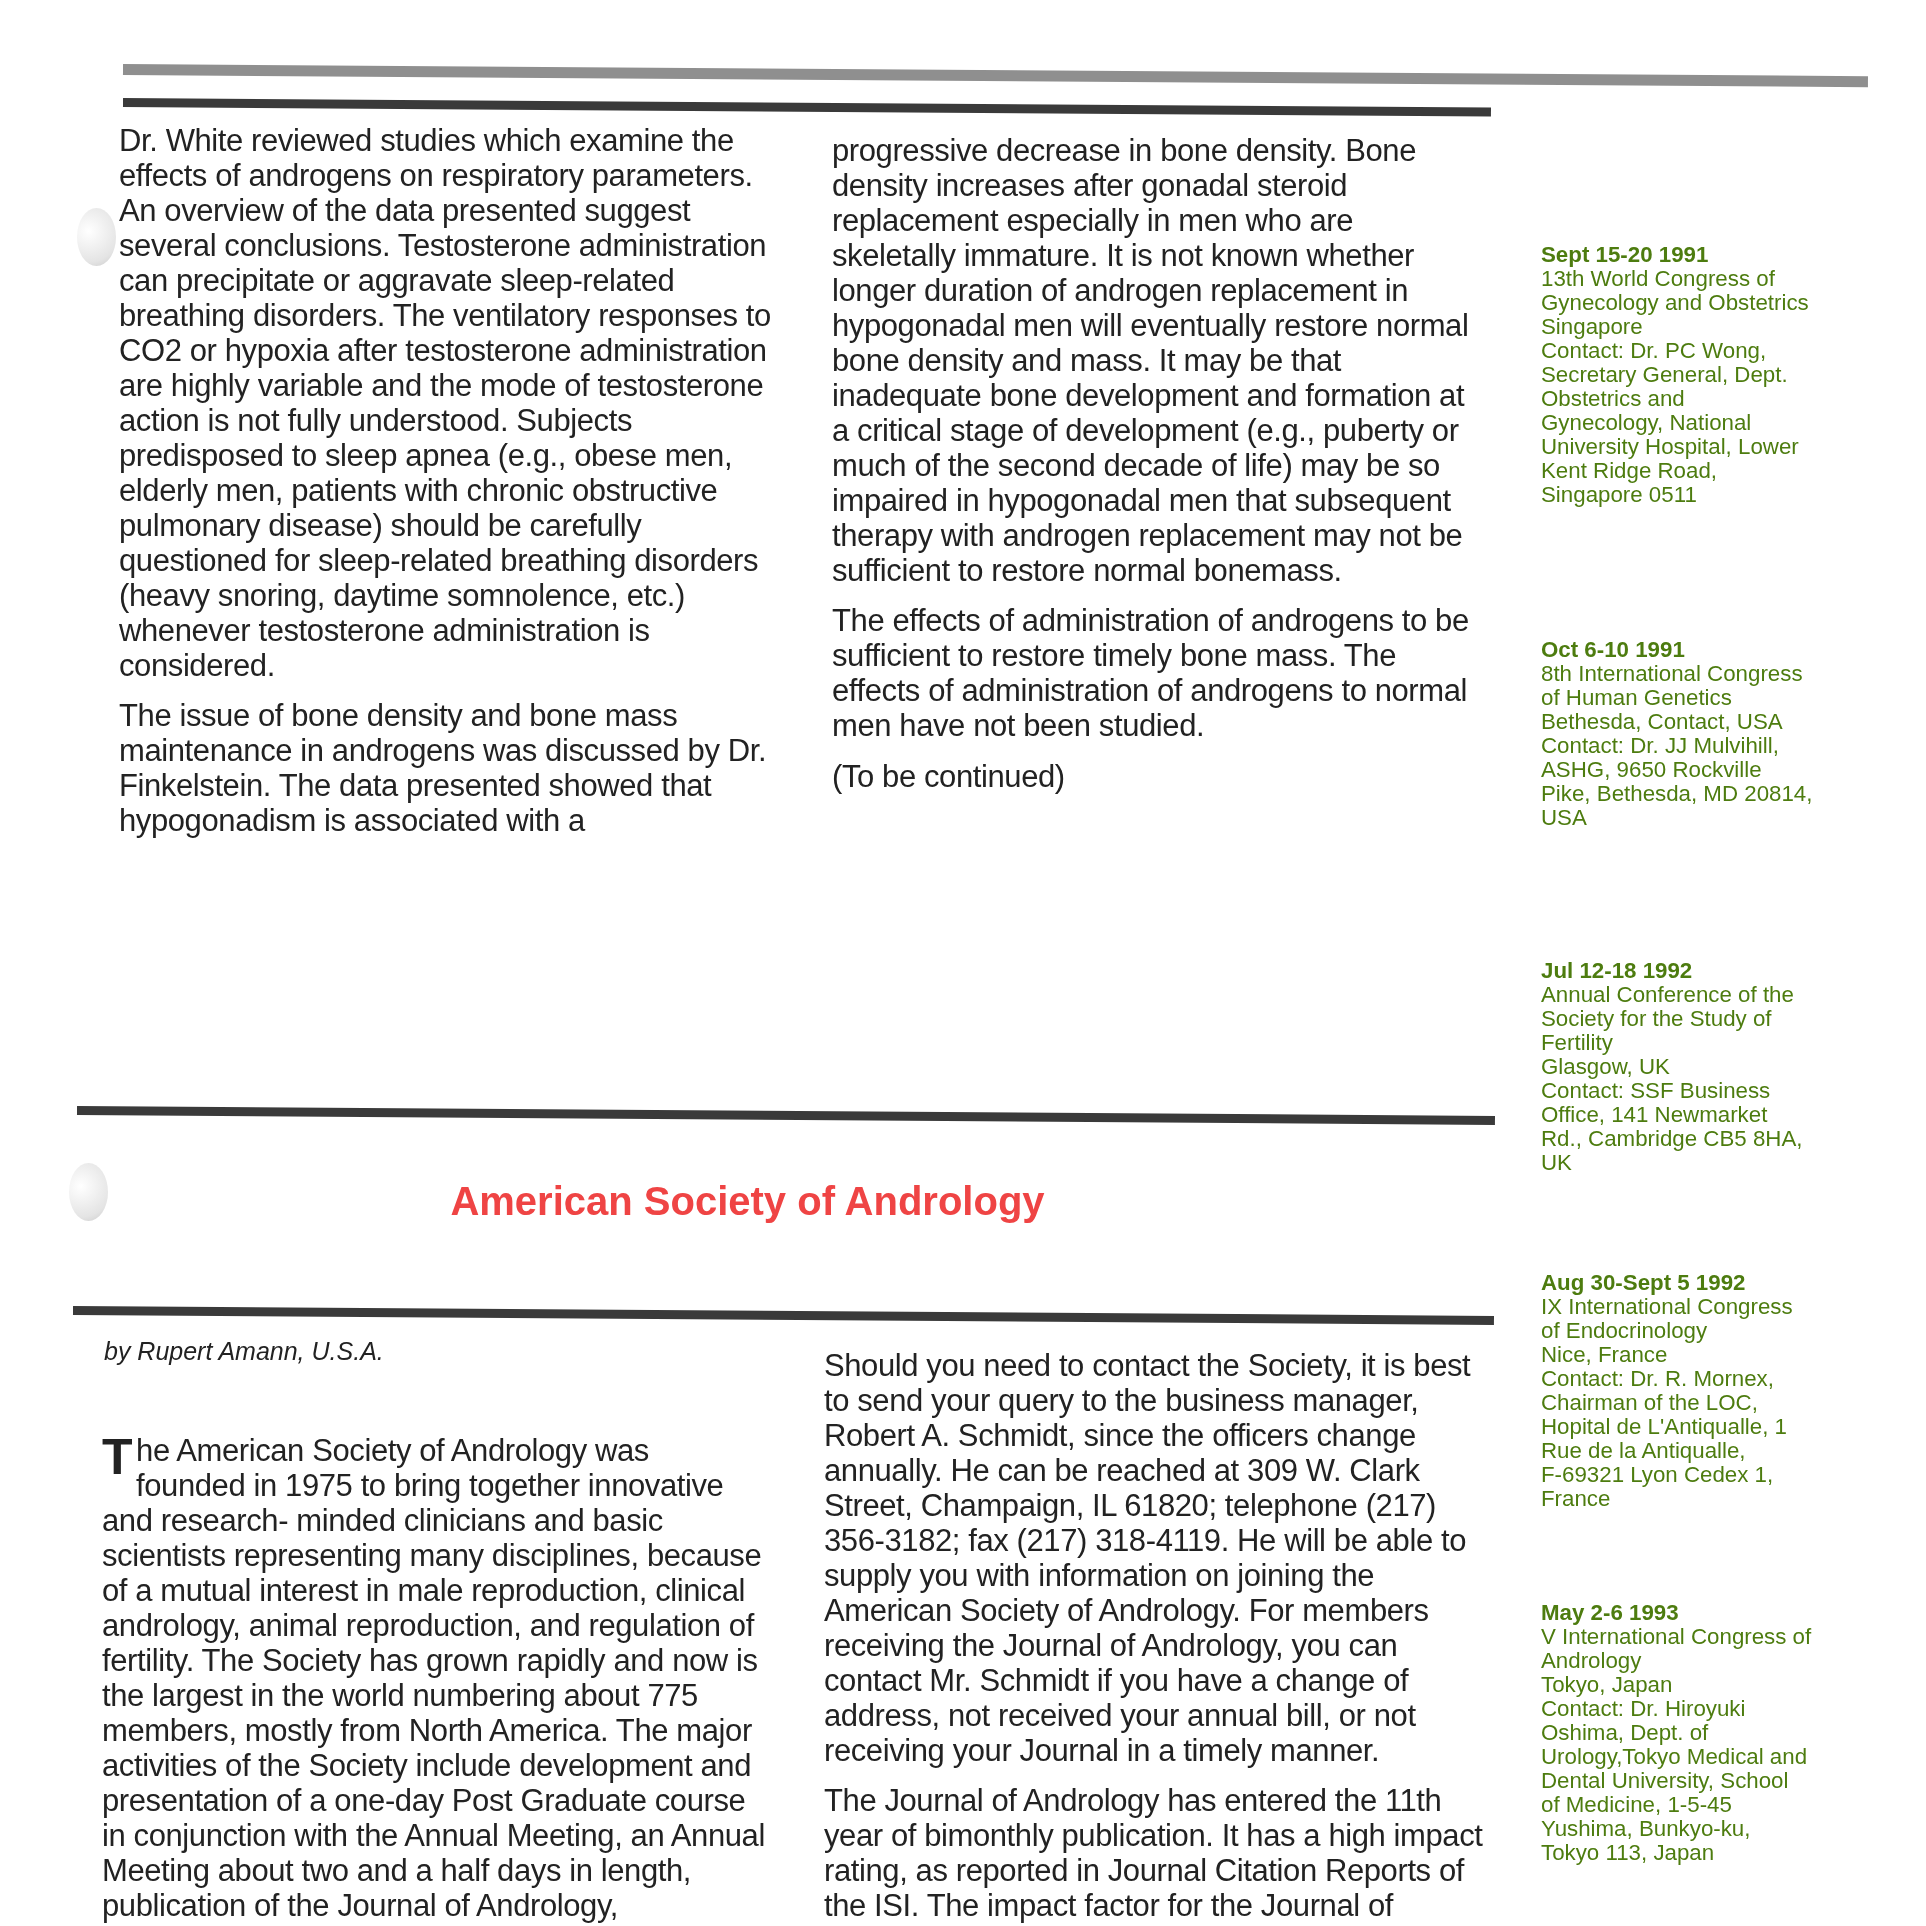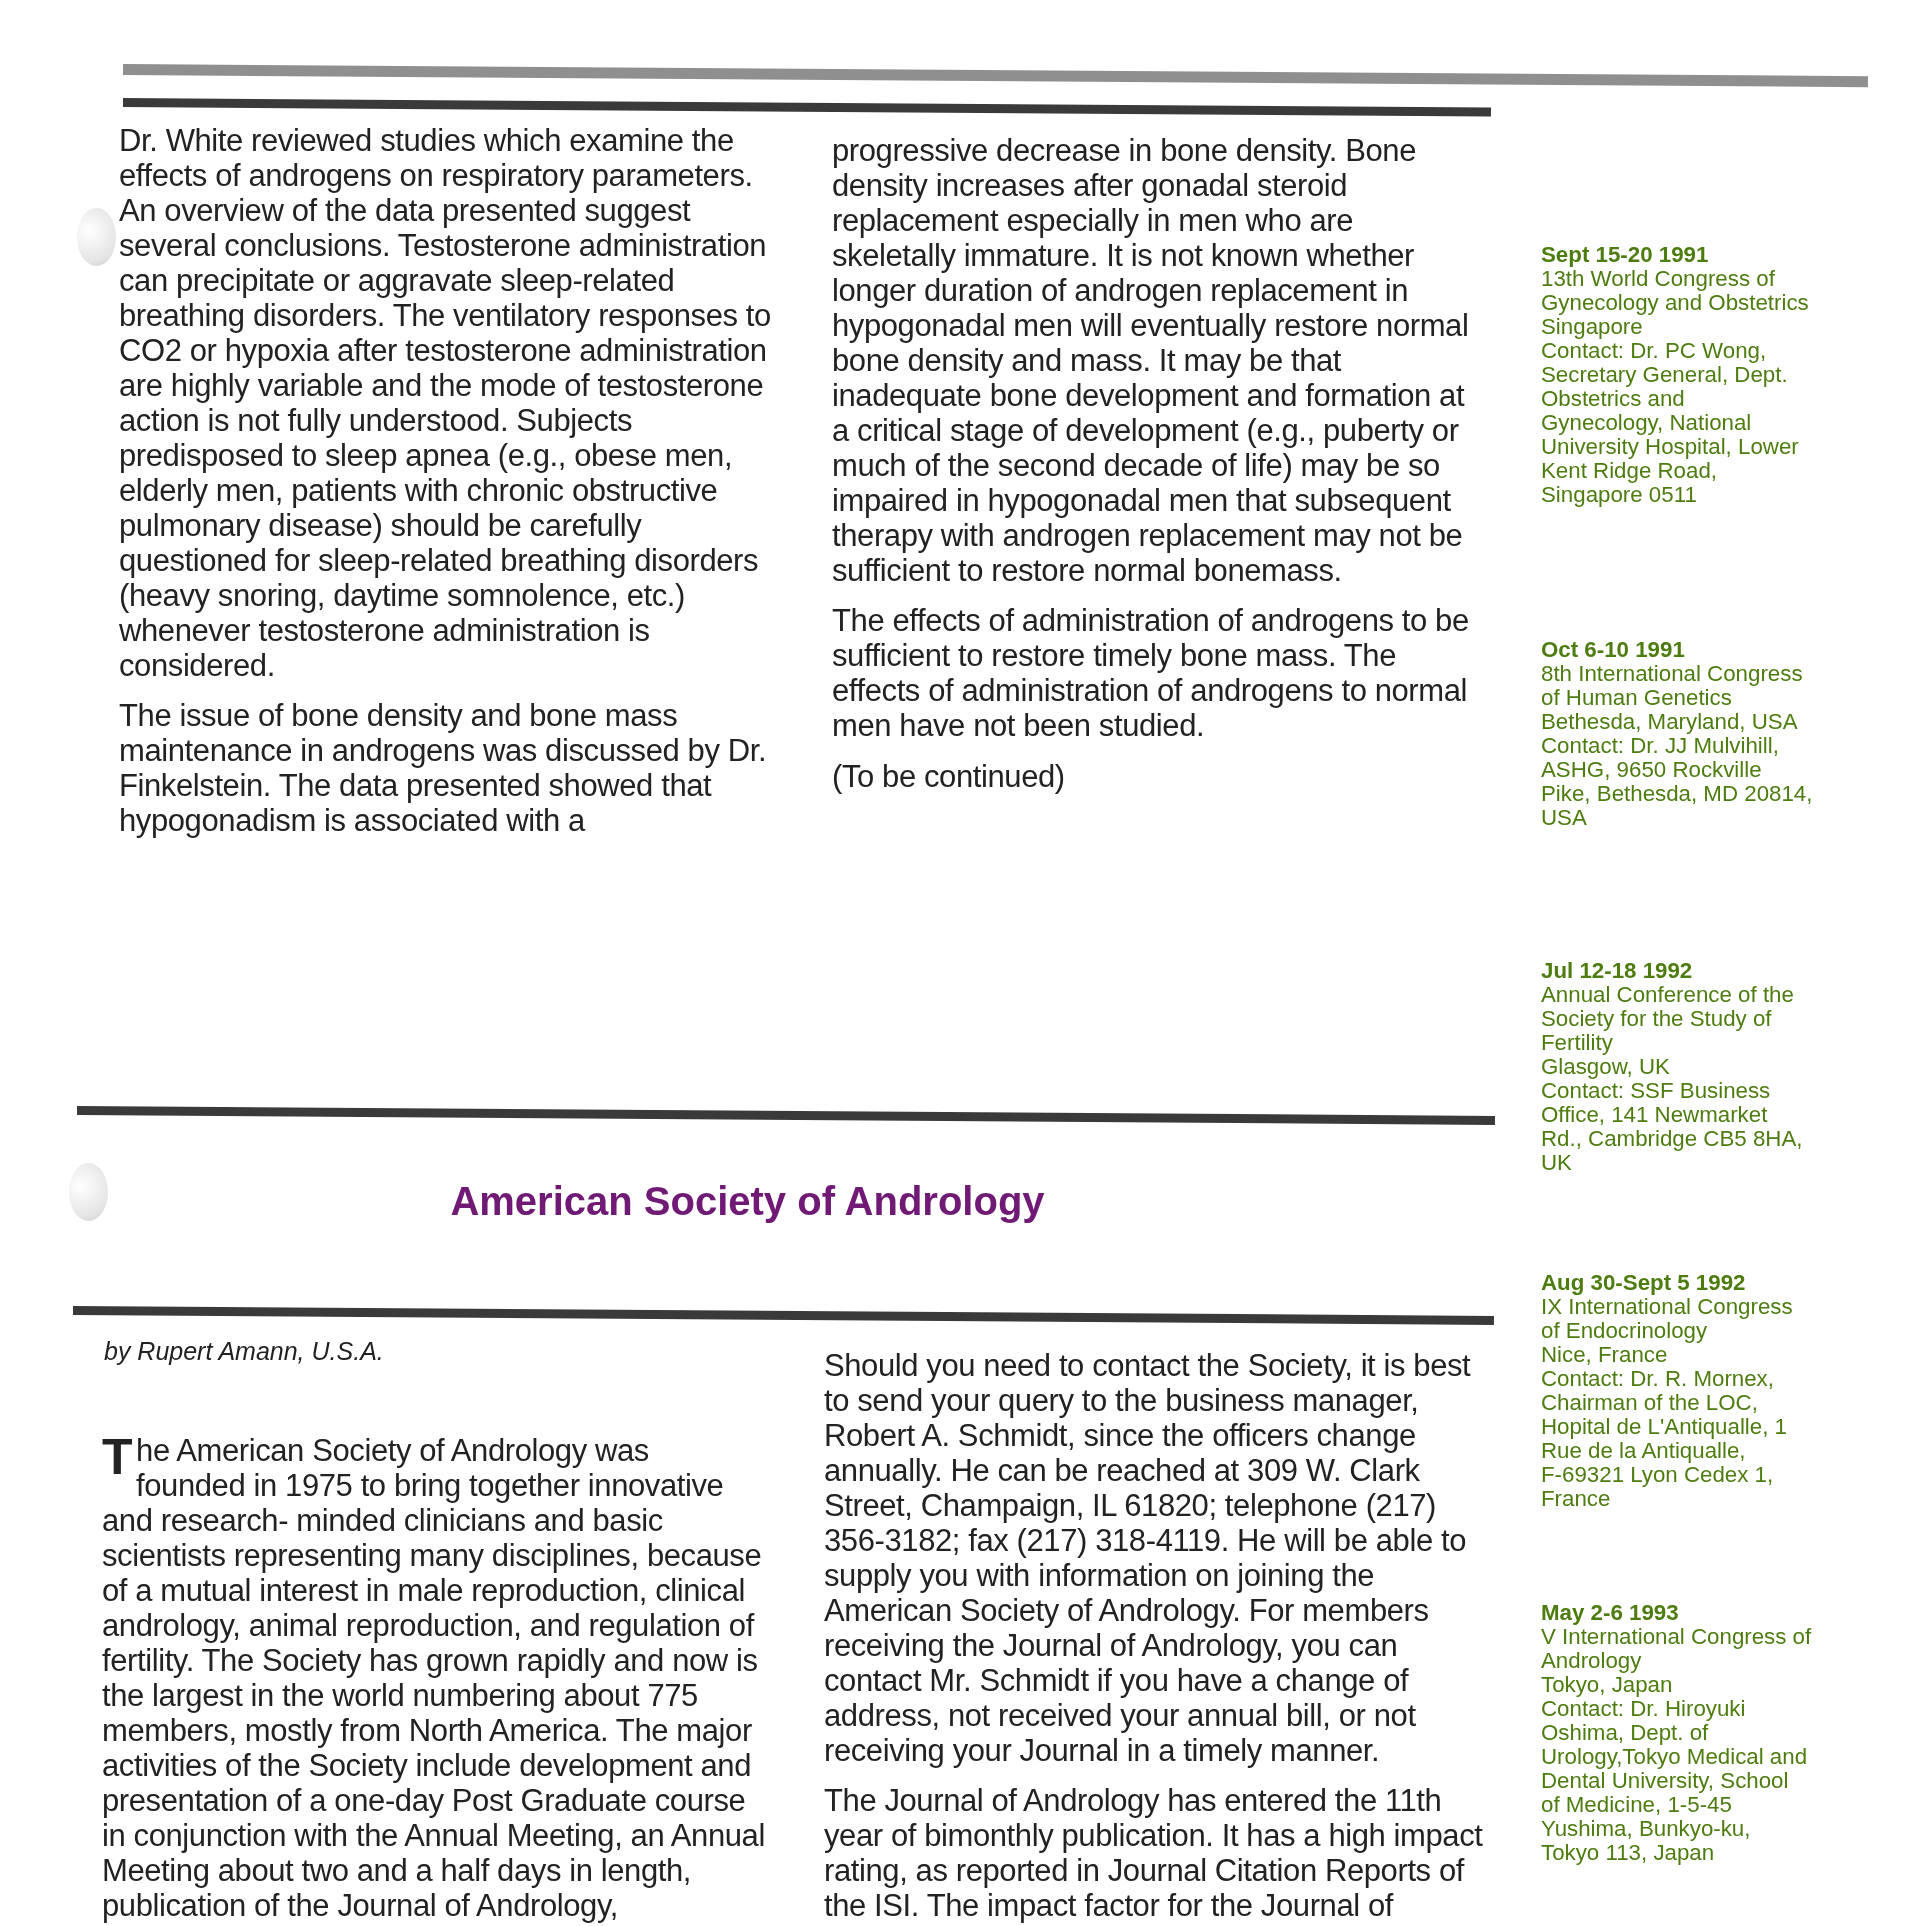--- a/index.html
+++ b/index.html
@@ -8,21 +8,21 @@
   .rule { position:absolute; height:10.8px; }
   .rule.gray { background:#8f8f8f; }
   .rule.dark { background:#3a3a3a; height:9.2px; }
   .col { position:absolute; font-size:31px; line-height:35px; letter-spacing:-0.4px; }
   .col p { margin:0 0 15.4px 0; }
   .sidebar { position:absolute; left:1541px; width:385px; font-size:22.3px; line-height:24px; color:#4d7c0f; }
   .event { position:absolute; }
   .event .date { font-weight:bold; display:block; }
   .event span { display:block; }
   .title { position:absolute; left:0; width:1495px; top:1179px; text-align:center;
-           font-weight:bold; font-size:40px; color:#701a75; }
+           font-weight:bold; font-size:40px; color:#ef4444; }
   .byline { position:absolute; left:104px; top:1337px; font-style:italic; font-size:25px; }
   .dropcap { font-weight:bold; font-size:50px; float:left; line-height:42px; margin-right:3.9px; margin-top:3.1px; }
   .hole { position:absolute; width:39px; height:58px; border-radius:50%;
           background:radial-gradient(circle at 30% 40%, #ffffff, #e4e4e4 70%, #c8c8c8); }
 </style>
 </head>
 <body>
 
 <div class="hole" style="left:77px; top:208px;"></div>
 <div class="hole" style="left:69px; top:1163px;"></div>
@@ -67,21 +67,21 @@
   <span>Gynecology, National</span>
   <span>University Hospital, Lower</span>
   <span>Kent Ridge Road,</span>
   <span>Singapore 0511</span>
 </div>
 
 <div class="event sidebar" style="top:638px;">
   <span class="date">Oct 6-10 1991</span>
   <span>8th International Congress</span>
   <span>of Human Genetics</span>
-  <span>Bethesda, Maryland, USA</span>
+  <span>Bethesda, Contact, USA</span>
   <span>Contact: Dr. JJ Mulvihill,</span>
   <span>ASHG, 9650 Rockville</span>
   <span>Pike, Bethesda, MD 20814,</span>
   <span>USA</span>
 </div>
 
 <div class="event sidebar" style="top:936px;margin-top:23px;">
   <span class="date">Jul 12-18 1992</span>
   <span>Annual Conference of the</span>
   <span>Society for the Study of</span>

